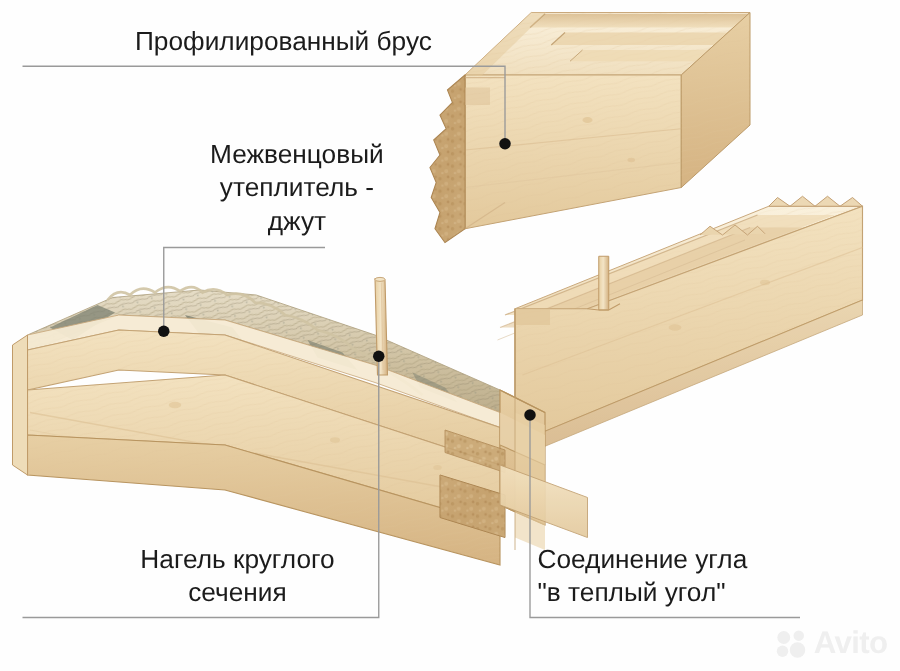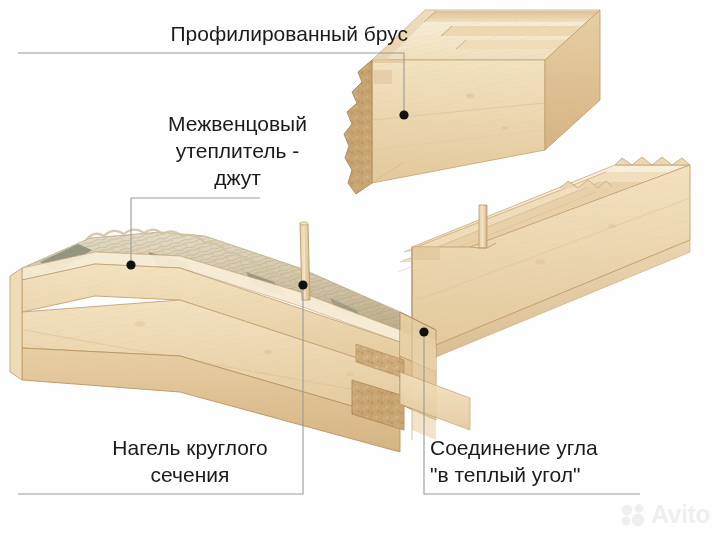--- a/index.html
+++ b/index.html
@@ -29,21 +29,21 @@
     font-size: 21px;
     line-height: 27px;
     text-align: center;
     white-space: pre-line;
     letter-spacing: 0px;
   }
   #label-profiled-beam {
     left: 108px;
     top: 20px;
     width: 300px;
-    text-align: right;
+    text-align: left;
   }
   #label-interlayer-insulation {
     left: 130px;
     top: 110px;
     width: 215px;
     text-align: center;
   }
   #label-round-dowel {
     left: 55px;
     top: 434px;

